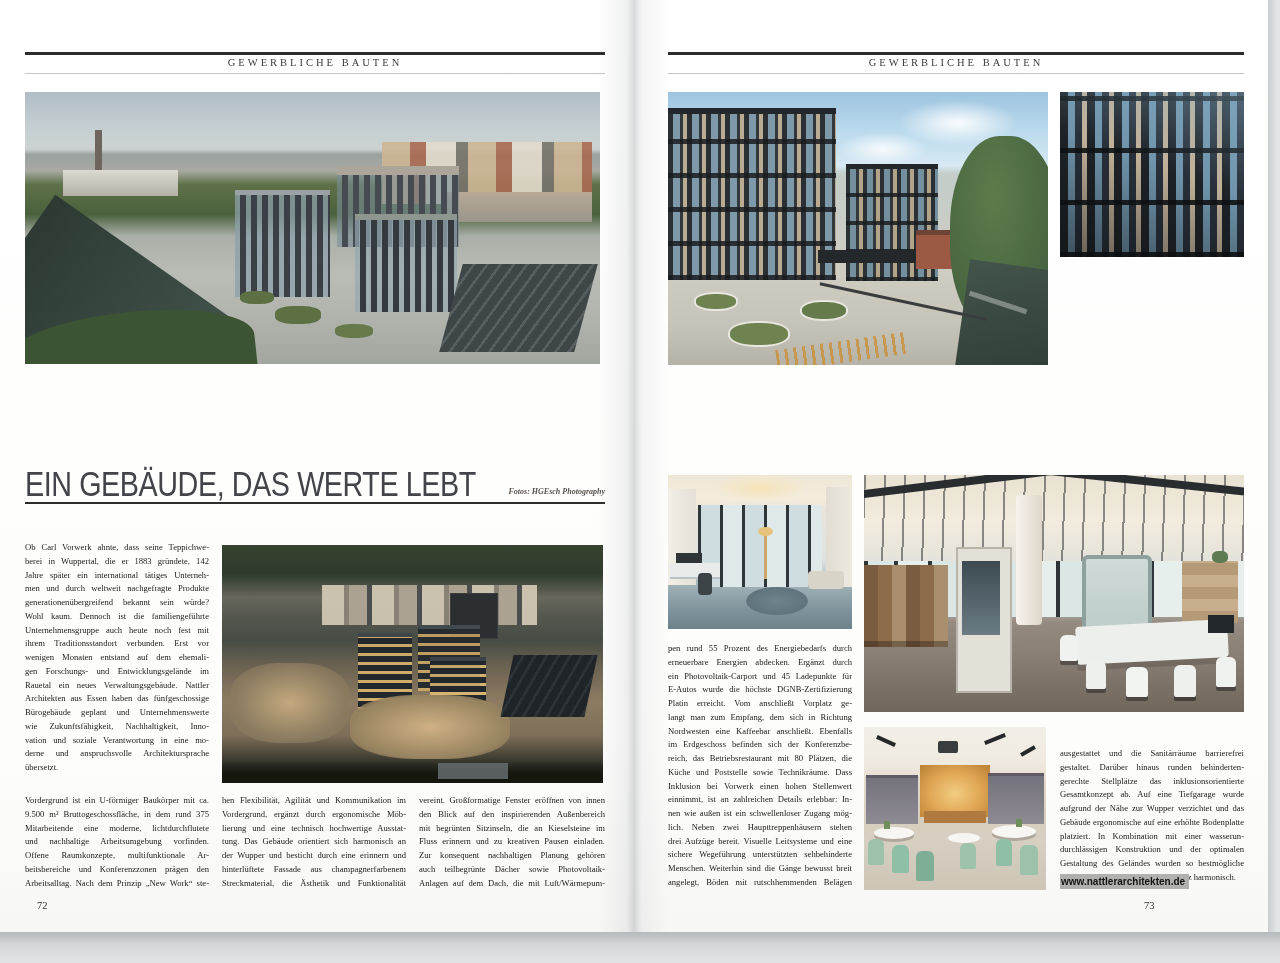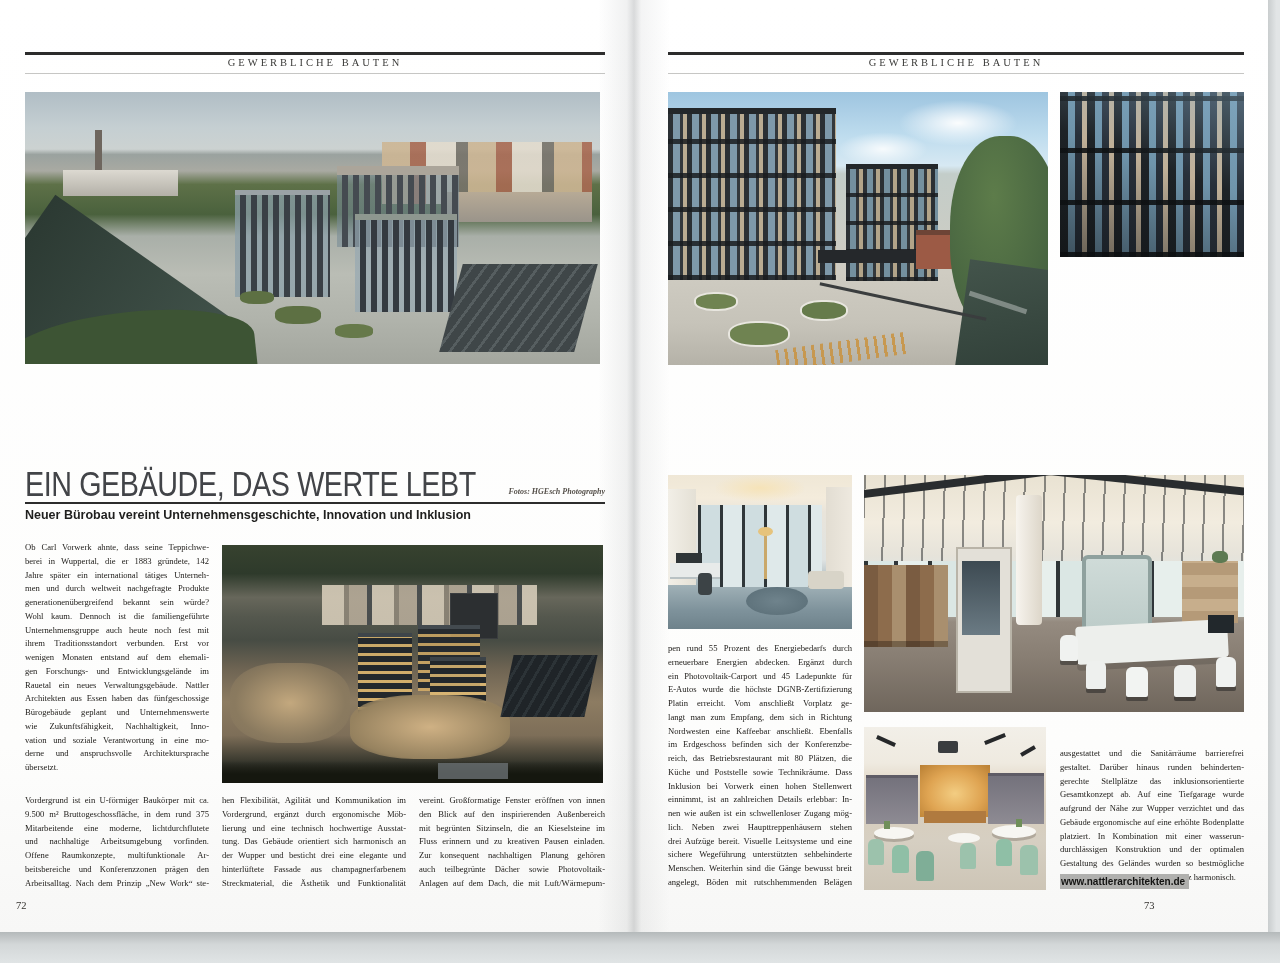--- a/index.html
+++ b/index.html
@@ -61,21 +61,20 @@
       <div style="left:-20px;bottom:-18px;width:250px;height:70px;background:#3d5434;border-radius:50% 50% 0 0;transform:rotate(-6deg);"></div>
       <div style="right:14px;bottom:12px;width:135px;height:88px;background:repeating-linear-gradient(115deg,#3f4648 0 9px,#565e60 9px 12px);transform:skewX(-15deg);"></div>
       <div style="left:250px;bottom:40px;width:46px;height:18px;background:#5d7043;border-radius:40%;"></div>
       <div style="left:310px;bottom:26px;width:38px;height:14px;background:#66794a;border-radius:40%;"></div>
       <div style="left:215px;bottom:60px;width:34px;height:13px;background:#5d7043;border-radius:40%;"></div>
     </div>
 
     <div class="headline" style="left:25px;top:464px;">EIN GEBÄUDE, DAS WERTE LEBT</div>
     <div class="credit" style="left:380px;top:487px;width:225px;">Fotos: HGEsch Photography</div>
     <div class="rule-heavy" style="left:25px;top:502px;width:580px;height:2px;"></div>
-    <div class="subtitle" style="left:25px;top:508px;width:580px;">Neuer Bürobau vereint Unternehmensgeschichte, Innovation und Inklusion</div>
 
     <div class="bodycol" style="left:25px;top:541px;width:184px;height:236px;">
         <div class="tline">Ob Carl Vorwerk ahnte, dass seine Teppichwe-</div>
         <div class="tline">berei in Wuppertal, die er 1883 gründete, 142</div>
         <div class="tline">Jahre später ein international tätiges Unterneh-</div>
         <div class="tline">men und durch weltweit nachgefragte Produkte</div>
         <div class="tline">generationenübergreifend bekannt sein würde?</div>
         <div class="tline">Wohl kaum. Dennoch ist die familiengeführte</div>
         <div class="tline">Unternehmensgruppe auch heute noch fest mit</div>
         <div class="tline">ihrem Traditionsstandort verbunden. Erst vor</div>
@@ -111,35 +110,35 @@
       <div style="right:12px;top:110px;width:84px;height:62px;background:repeating-linear-gradient(110deg,#1f2428 0 8px,#2c3337 8px 11px);transform:skewX(-12deg);"></div>
       <div style="left:0;bottom:0;width:100%;height:22px;background:linear-gradient(180deg,rgba(21,23,15,0),#15170f 60%);"></div>
       <div style="left:216px;bottom:4px;width:70px;height:16px;background:#6a7173;opacity:.8;"></div>
     </div>
 
     <div class="bodycol" style="left:222px;top:794px;width:184px;height:97px;">
         <div class="tline">hen Flexibilität, Agilität und Kommunikation im</div>
         <div class="tline">Vordergrund, ergänzt durch ergonomische Möb-</div>
         <div class="tline">lierung und eine technisch hochwertige Ausstat-</div>
         <div class="tline">tung. Das Gebäude orientiert sich harmonisch an</div>
-        <div class="tline">der Wupper und besticht drei eine elegante und</div>
+        <div class="tline">der Wupper und besticht durch eine erinnern und</div>
         <div class="tline">hinterlüftete Fassade aus champagnerfarbenem</div>
         <div class="tline">Streckmaterial, die Ästhetik und Funktionalität</div>
       </div>
     <div class="bodycol" style="left:419px;top:794px;width:186px;height:97px;">
         <div class="tline">vereint. Großformatige Fenster eröffnen von innen</div>
         <div class="tline">den Blick auf den inspirierenden Außenbereich</div>
         <div class="tline">mit begrünten Sitzinseln, die an Kieselsteine im</div>
         <div class="tline">Fluss erinnern und zu kreativen Pausen einladen.</div>
         <div class="tline">Zur konsequent nachhaltigen Planung gehören</div>
         <div class="tline">auch teilbegrünte Dächer sowie Photovoltaik-</div>
         <div class="tline">Anlagen auf dem Dach, die mit Luft/Wärmepum-</div>
       </div>
 
-    <div class="pagenum" style="left:16px;top:900px;">72</div>
+    <div class="pagenum" style="left:37px;top:900px;">72</div>
   </div>
 
   <div class="page page-right">
     <div class="rule-heavy" style="left:36px;top:52px;width:576px;"></div>
     <div class="section-head" style="left:36px;top:57px;width:576px;">GEWERBLICHE BAUTEN</div>
     <div class="rule-thin" style="left:36px;top:73px;width:576px;"></div>
 
     <div class="ph" style="left:36px;top:92px;width:380px;height:273px;
          background:linear-gradient(180deg,#9ec5e0 0%,#bedcee 16%,#d7e9f3 27%,#c3cdc9 30%,#cfccc2 66%,#c6c3b9 85%,#b5b2a8 100%);">
       <div style="right:30px;top:8px;width:120px;height:46px;background:radial-gradient(ellipse,rgba(255,255,255,.95),rgba(255,255,255,0) 70%);"></div>

